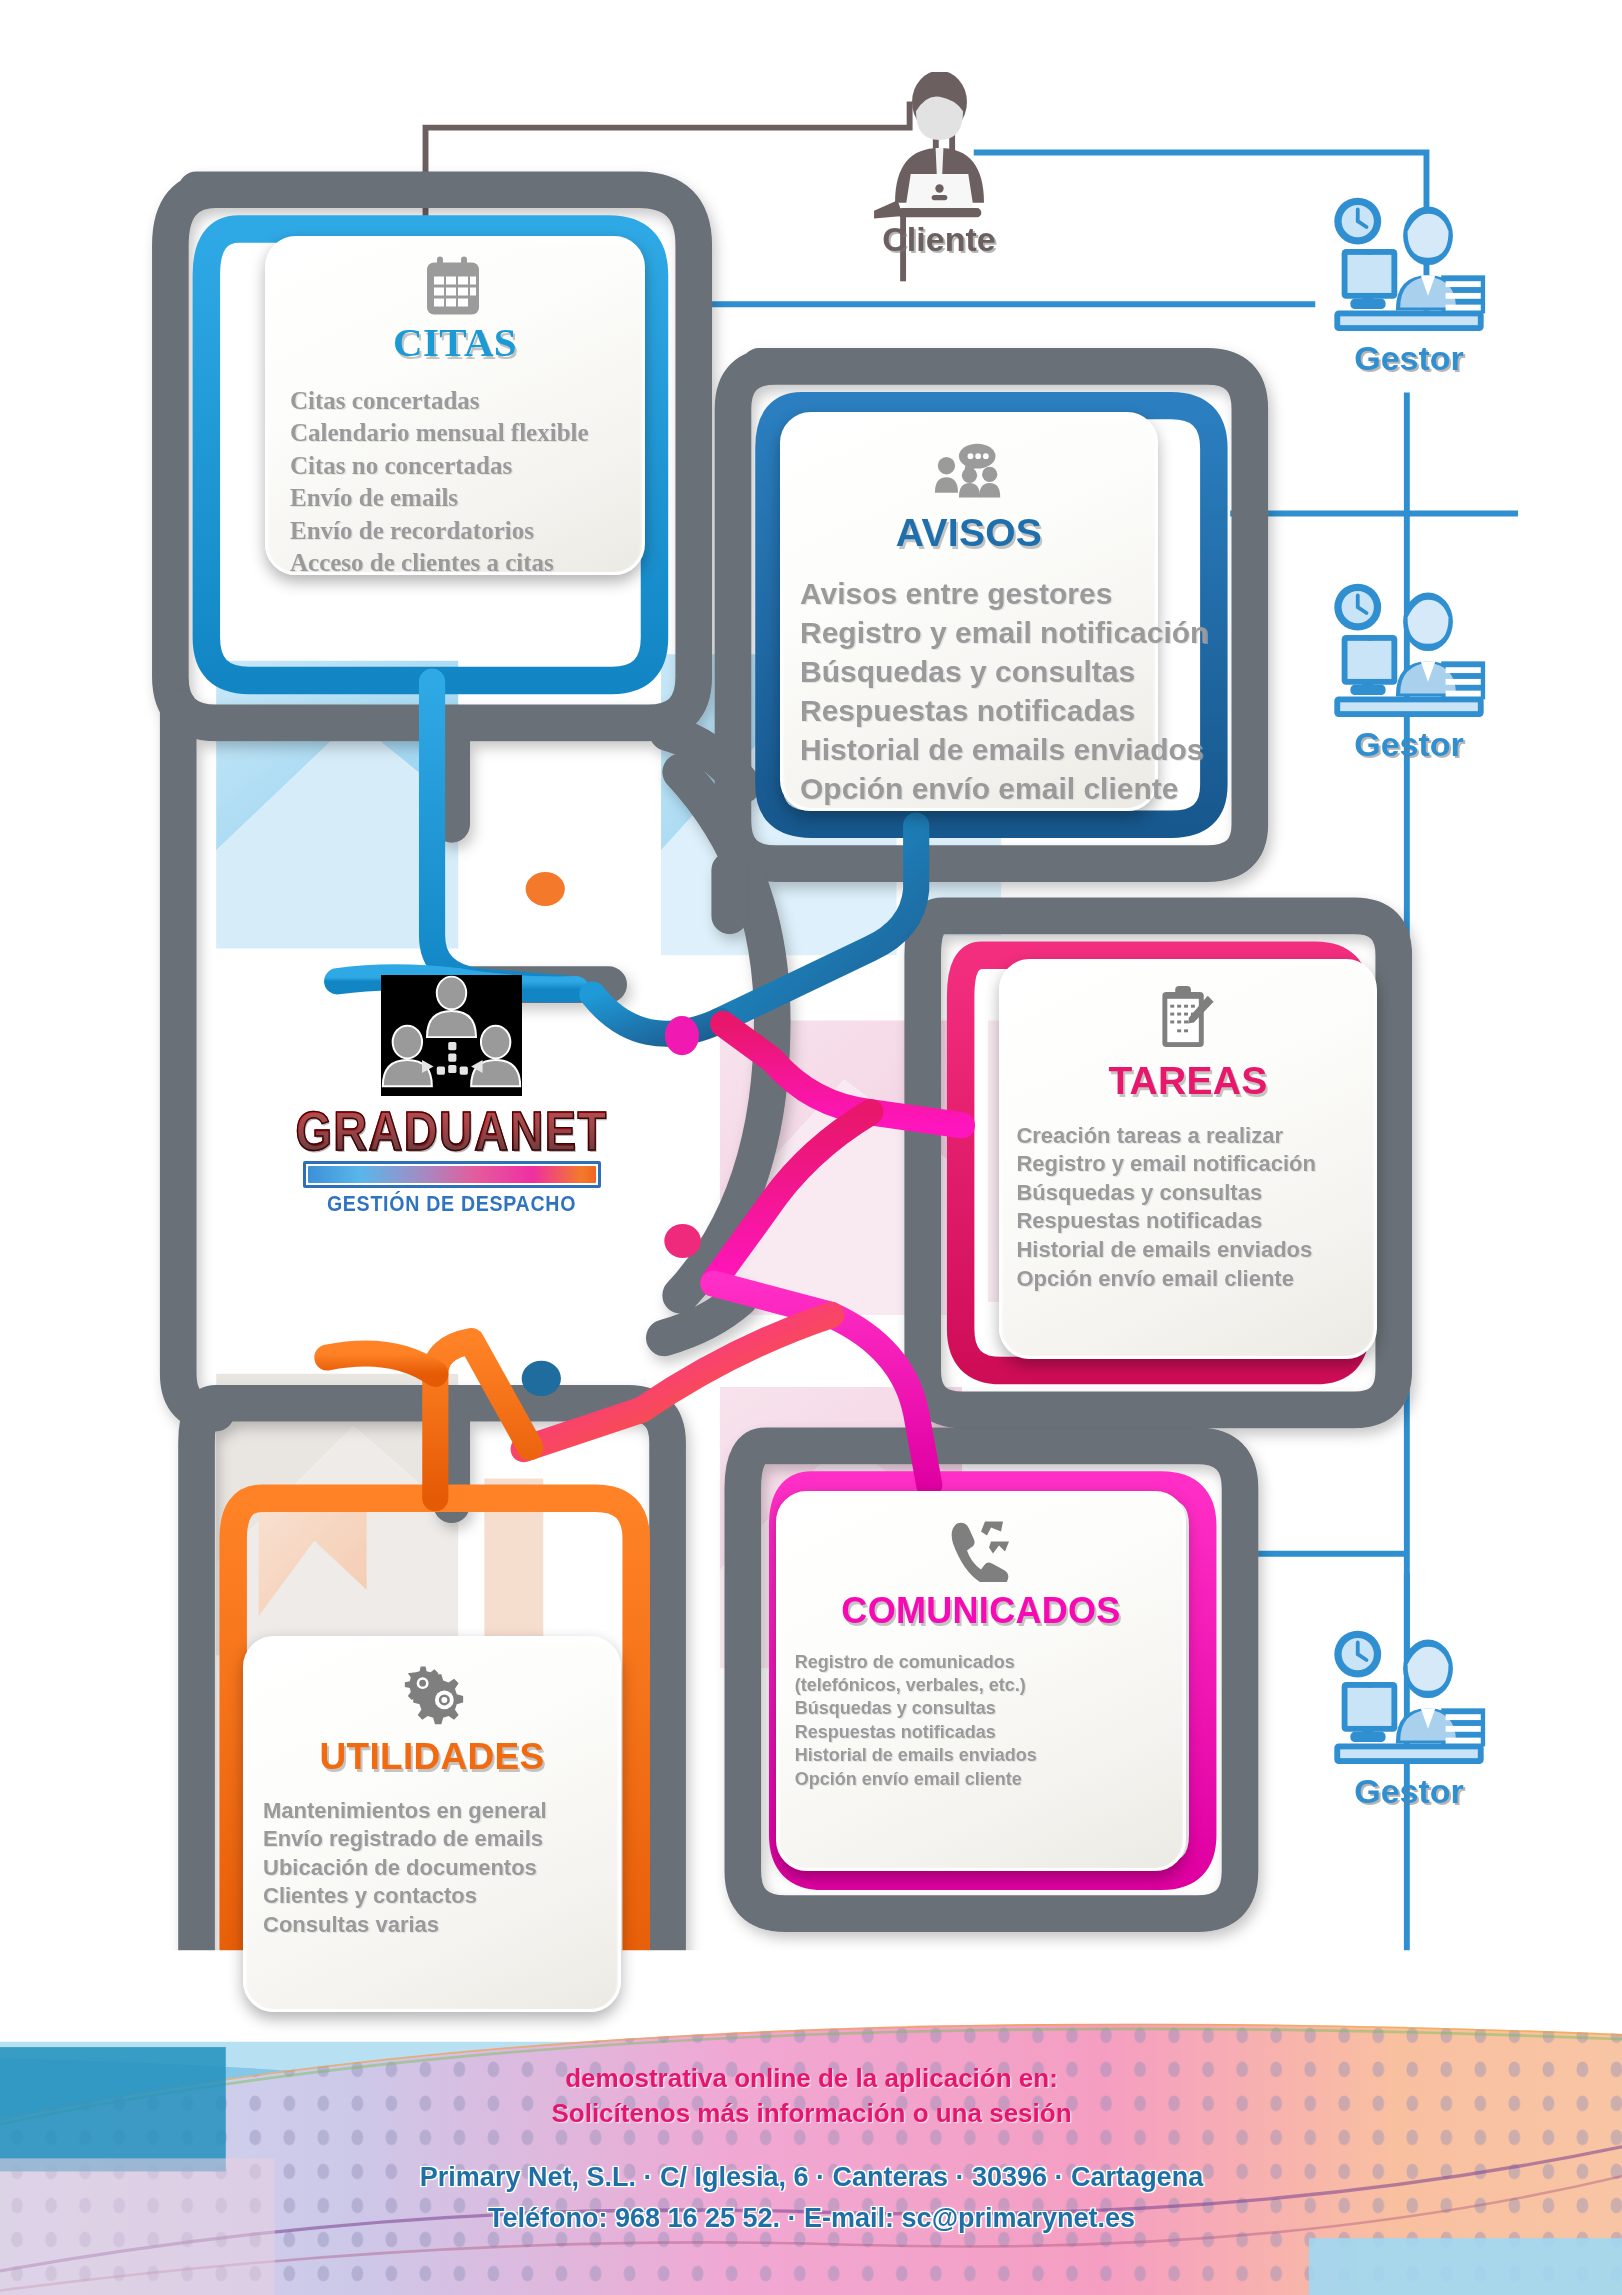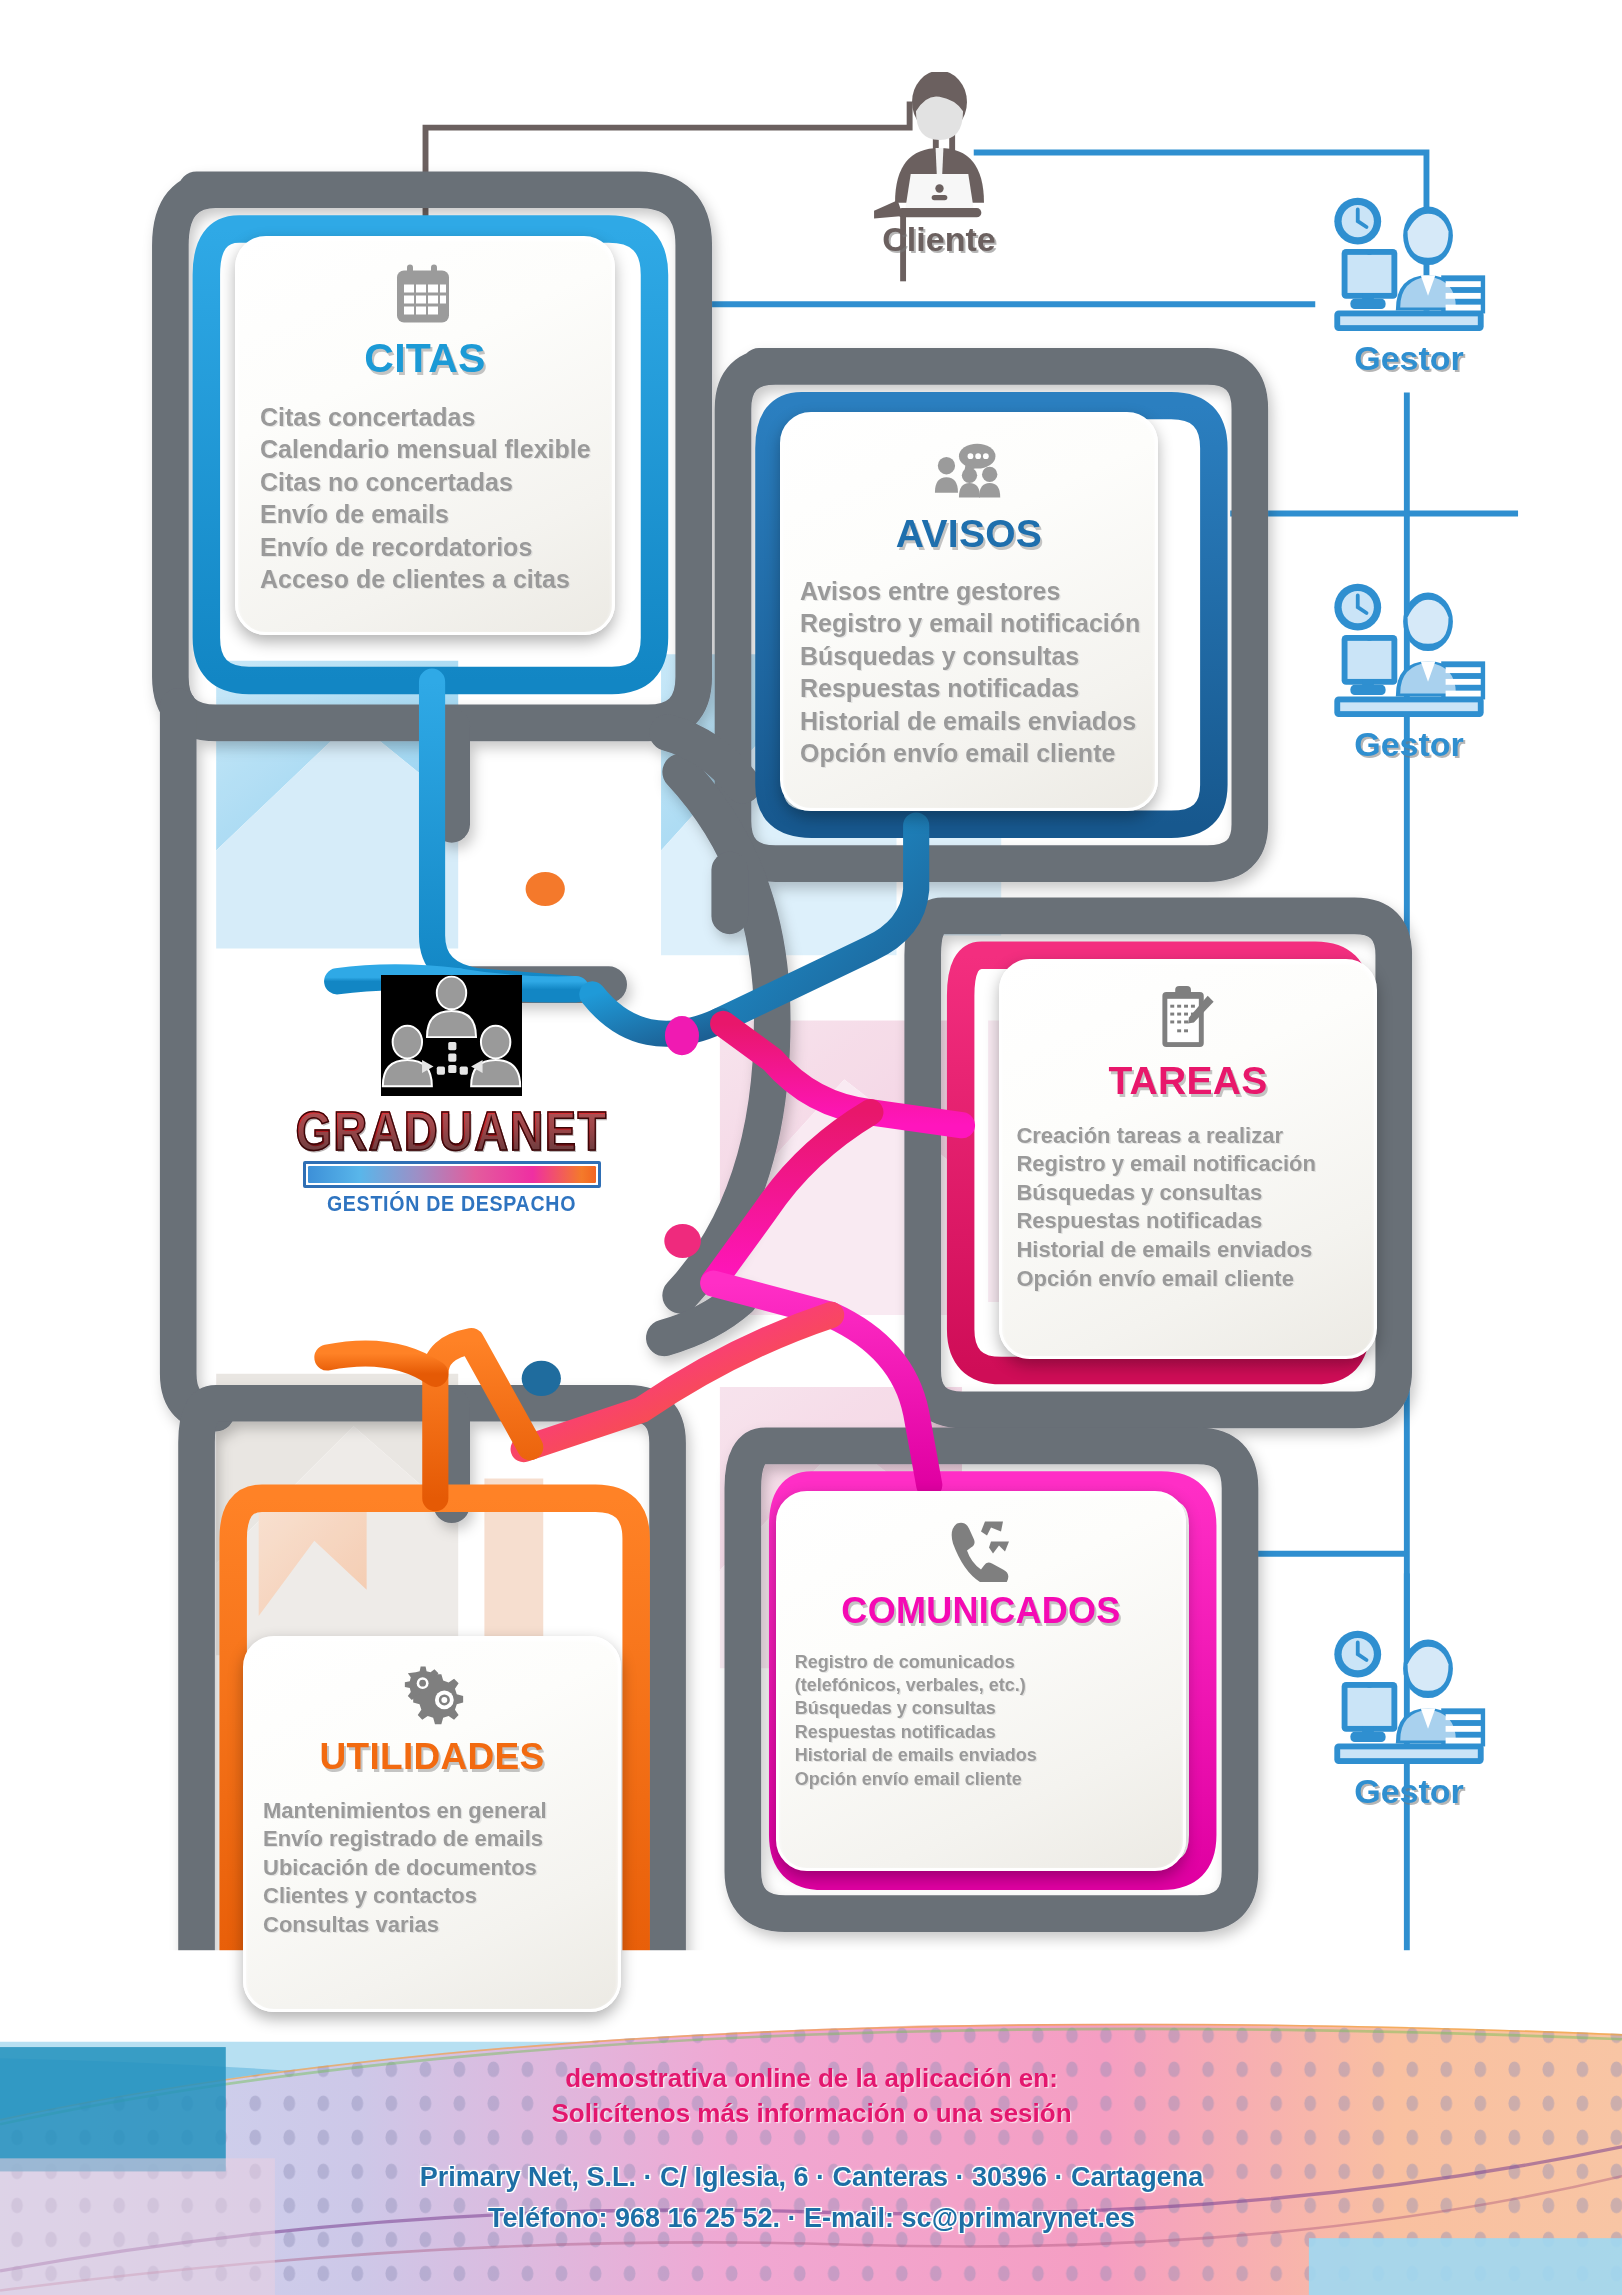--- a/index.html
+++ b/index.html
@@ -224,21 +224,21 @@
     </g>
 
     <g>
       <ellipse cx="833" cy="1359" rx="30" ry="26" fill="#f4792b"></ellipse>
       <ellipse cx="1042" cy="1583" rx="26" ry="30" fill="#f01ab2"></ellipse>
       <ellipse cx="1043" cy="1897" rx="28" ry="26" fill="#ef2a7d"></ellipse>
       <ellipse cx="827" cy="2107" rx="30" ry="27" fill="#1f6c9e"></ellipse>
     </g>
   </svg>
 
-  <div class="card" style="left:235px;top:236px;width:380px;height:399px;">
+  <div class="card" style="left:265px;top:236px;width:380px;height:339px;font-family:Liberation Serif, serif;">
     <div class="card-icon">
       <svg width="64" height="63" viewBox="0 0 64 62">
         <g fill="#9b9b9b">
           <rect x="14" y="0" width="6" height="13" rx="3"></rect>
           <rect x="38" y="0" width="6" height="13" rx="3"></rect>
           <rect x="4" y="6" width="52" height="52" rx="7"></rect>
         </g>
         <g fill="#ffffff">
           <rect x="11" y="20" width="10" height="8"></rect>
             <rect x="23" y="20" width="10" height="8"></rect>
@@ -279,21 +279,21 @@
           <path d="M48,57 q0,-15 11,-15 q11,0 11,15 z"></path>
         </g>
         <g fill="#ffffff">
           <circle cx="39" cy="14" r="3"></circle>
             <circle cx="47" cy="14" r="3"></circle>
             <circle cx="55" cy="14" r="3"></circle>
         </g>
       </svg>
     </div>
     <div class="card-title" style="color:#1f6fad;font-size:39px;text-align:center;">AVISOS</div>
-    <div class="card-list" style="font-size:25px;padding:0 17px;">
+    <div class="card-list" style="font-size:30px;padding:0 17px;">
       <div>Avisos entre gestores</div>
       <div>Registro y email notificación</div>
       <div>Búsquedas y consultas</div>
       <div>Respuestas notificadas</div>
       <div>Historial de emails enviados</div>
       <div>Opción envío email cliente</div>
     </div>
   </div>
 
   <div class="card" style="left:963px;top:959px;width:378px;height:400px;margin-left:36px;">

